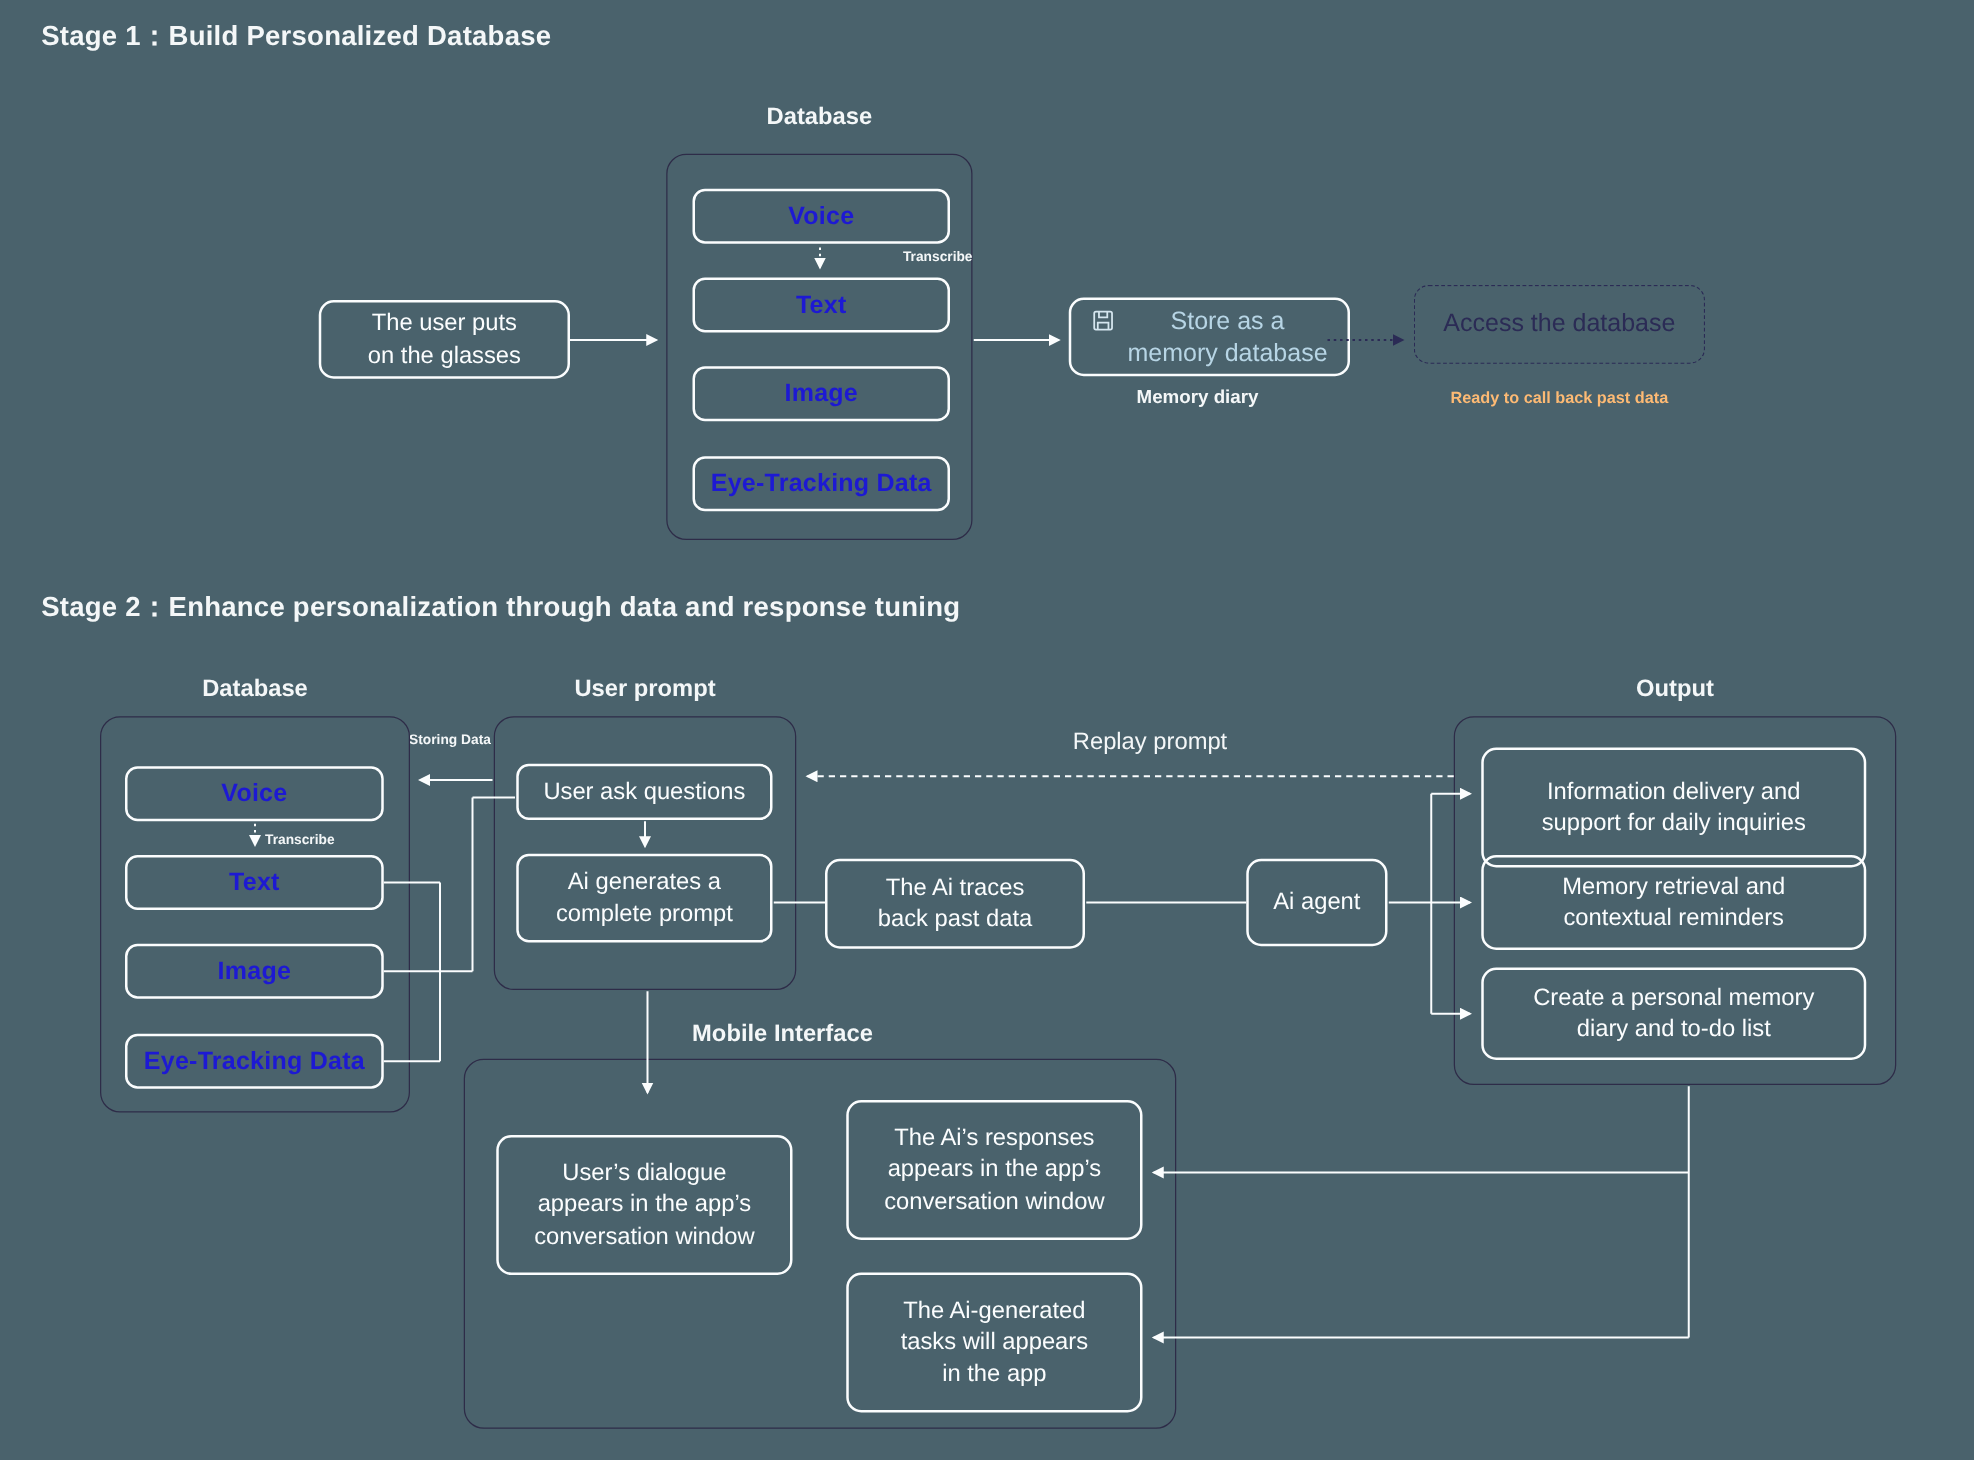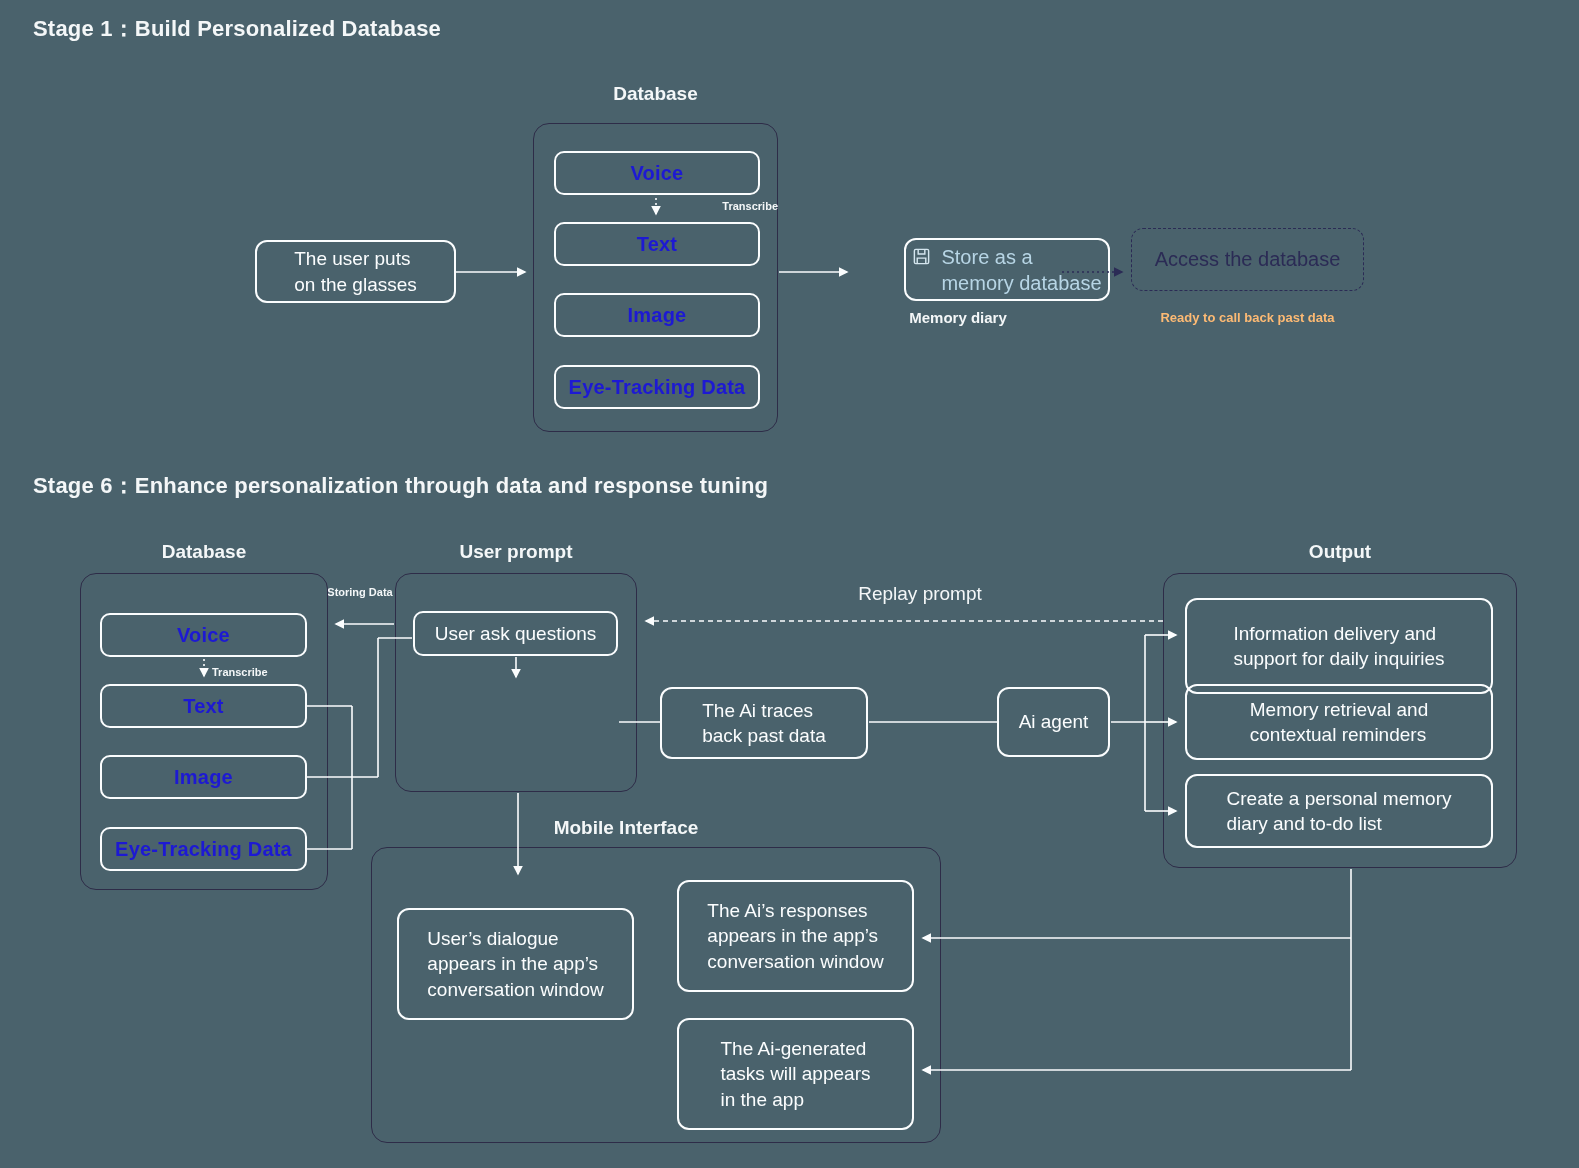--- a/index.html
+++ b/index.html
@@ -8,21 +8,21 @@
     font-family:"Liberation Sans",sans-serif;color:#fff;overflow:hidden;
   }
   .abs{position:absolute;box-sizing:border-box;}
   .stage-title{font-size:22px;font-weight:700;color:#f4f7f8;letter-spacing:.2px;}
   .group-label{font-size:19px;font-weight:700;color:#f4f7f8;text-align:center;}
   .container{
     border:1.5px solid #2e2c48;border-radius:16px;background:transparent;z-index:1;
   }
   .node{
     border:2px solid #fbfdfe;border-radius:10px;background:transparent;z-index:1;
-    display:flex;align-items:center;justify-content:center;
+    display:flex;align-items:center;justify-content:center;text-align:center;
     font-size:19px;line-height:1.32;color:#fbfdfe;white-space:pre-line;
   }
   .node.r12{border-radius:12px;}
   .data-node{font-weight:700;font-size:20px;color:#1d19d3;letter-spacing:.2px;}
   .store-node{color:#b7d5e5;font-size:20px;line-height:1.3;}
   .store-inner{display:flex;align-items:flex-start;gap:10px;justify-content:center;}
   .store-inner svg{margin-top:3px;flex:none;}
   .access-node{
     border:1.5px dashed #2b2b55;color:#2b2b55;font-size:20px;font-weight:500;border-radius:12px;
   }
@@ -46,54 +46,56 @@
   <div class="abs node data-node" style="left:554px;top:151px;width:206px;height:44px;">Voice</div>
   <div class="abs node data-node" style="left:554px;top:222px;width:206px;height:44px;">Text</div>
   <div class="abs node data-node" style="left:554px;top:293px;width:206px;height:44px;">Image</div>
   <div class="abs node data-node" style="left:554px;top:365px;width:206px;height:44px;">Eye-Tracking Data</div>
 
   <div class="abs tiny-label" style="left:664px;top:200px;width:114px;text-align:right;z-index:3;">Transcribe</div>
 
   <div class="abs node r12" style="left:255px;top:240px;width:201px;height:63px;">The user puts
 on the glasses</div>
 
-  <div class="abs node r12 store-node" style="left:904px;top:238px;width:206px;height:63px;">
+  <div class="abs node r12 store-node" style="left:855px;top:238px;width:225px;height:63px;">
     <div class="store-inner">
       <svg width="19" height="19" viewBox="0 0 20 20" fill="none" stroke="#d5e6ef" stroke-width="1.5">
         <rect x="2.5" y="2.5" width="15" height="15" rx="1.5"></rect>
         <path d="M6.5 2.5 v4.8 h7 v-4.8"></path>
         <path d="M5.5 17.5 v-5.8 h9 v5.8"></path>
       </svg>
       <span>Store as a
 memory database</span>
     </div>
   </div>
   <div class="abs caption" style="left:855px;top:309px;width:206px;">Memory diary</div>
 
   <div class="abs node access-node" style="left:1131px;top:228px;width:233px;height:63px;">Access the database</div>
   <div class="abs caption-dark" style="left:1131px;top:310px;width:233px;">Ready to call back past data</div>
 
-  <div class="abs stage-title" style="left:33px;top:471px;">Stage 6：Enhance personalization through data and response tuning</div>
+  <div class="abs stage-title" style="left:33px;top:471px;">Stage 2：Enhance personalization through data and response tuning</div>
 
   <div class="abs group-label" style="left:80px;top:541px;width:248px;">Database</div>
   <div class="abs container" style="left:80px;top:573px;width:248px;height:317px;"></div>
 
   <div class="abs node data-node" style="left:100px;top:613px;width:207px;height:44px;">Voice</div>
   <div class="abs node data-node" style="left:100px;top:684px;width:207px;height:44px;">Text</div>
   <div class="abs node data-node" style="left:100px;top:755px;width:207px;height:44px;">Image</div>
   <div class="abs node data-node" style="left:100px;top:827px;width:207px;height:44px;">Eye-Tracking Data</div>
 
   <div class="abs tiny-label" style="left:212px;top:666px;width:90px;z-index:3;">Transcribe</div>
 
   <div class="abs tiny-label" style="left:325px;top:586px;width:70px;text-align:center;">Storing Data</div>
 
   <div class="abs group-label" style="left:395px;top:541px;width:242px;">User prompt</div>
   <div class="abs container" style="left:395px;top:573px;width:242px;height:219px;"></div>
 
   <div class="abs node" style="left:413px;top:611px;width:205px;height:45px;">User ask questions</div>
+  <div class="abs node" style="left:413px;top:683px;width:205px;height:71px;">Ai generates a
+complete prompt</div>
 
   <div class="abs replay-label" style="left:820px;top:583px;width:200px;">Replay prompt</div>
 
   <div class="abs node r12" style="left:660px;top:687px;width:208px;height:72px;">The Ai traces
 back past data</div>
 
   <div class="abs node r12" style="left:997px;top:687px;width:113px;height:70px;">Ai agent</div>
 
   <div class="abs group-label" style="left:1163px;top:541px;width:354px;">Output</div>
   <div class="abs container" style="left:1163px;top:573px;width:354px;height:295px;"></div>

